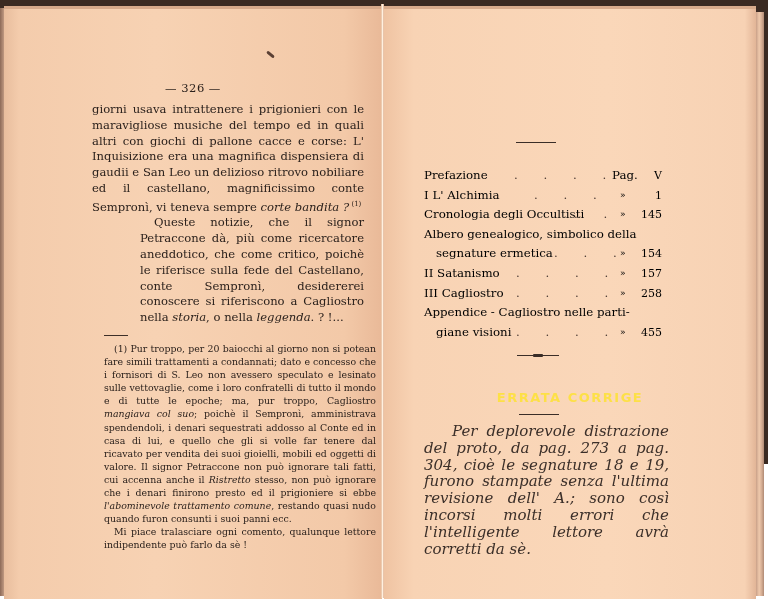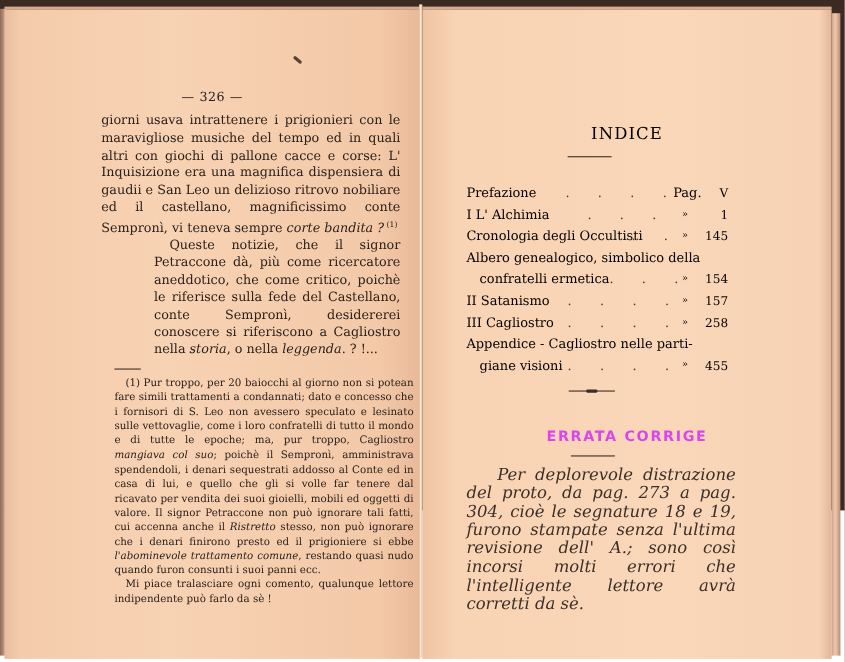--- a/index.html
+++ b/index.html
@@ -88,21 +88,21 @@
   .toc-row .pag { position:absolute; left:188px; }
   .ornament {
     position:absolute; left:517px; top:355px; width:42px; height:1px; background:#3a2d27;
   }
   .ornament::after {
     content:""; position:absolute; left:16px; top:-1px; width:10px; height:3px; background:#3a2d27; border-radius:1px;
   }
   .errata-title {
     position:absolute; left:0; width:100%; top:390px; text-align:center;
     font-family:"DejaVu Sans", sans-serif; font-weight:bold;
-    font-size:13px; letter-spacing:1.5px; color:#d946ef;
+    font-size:13px; letter-spacing:1.5px; color:#fde047;
   }
   .errata-rule {
     position:absolute; left:519px; top:414px; width:40px; height:1px; background:#3a2d27;
   }
   .errata-text {
     position:absolute; left:424px; top:423px; width:245px;
     font-family:"DejaVu Serif", serif; font-style:italic;
     font-size:15px; line-height:16.8px; text-align:justify; color:#3b2f29;
   }
   .errata-text p { margin:0; text-indent:28px; }
@@ -127,21 +127,20 @@
     <div class="footnote">
       <p><span>(1) Pur troppo, per 20 baiocchi al giorno non si potean fare simili trattamenti a condannati; dato e concesso che i fornisori di S. Leo non avessero speculato e lesinato sulle vettovaglie, come i loro confratelli di tutto il mondo e di tutte le epoche; ma, pur troppo, Cagliostro </span><em>mangiava col suo</em><span>; poichè il Sempronì, amministrava spendendoli, i denari sequestrati addosso al Conte ed in casa di lui, e quello che gli si volle far tenere dal ricavato per vendita dei suoi gioielli, mobili ed oggetti di valore. Il signor Petraccone non può ignorare tali fatti, cui accenna anche il </span><em>Ristretto</em><span> stesso, non può ignorare che i denari finirono presto ed il prigioniere si ebbe </span><em>l'abominevole trattamento comune</em><span>, restando quasi nudo quando furon consunti i suoi panni ecc.</span></p>
       <p>Mi piace tralasciare ogni comento, qualunque lettore indipendente può farlo da sè !</p>
     </div>
   </div>
 
   <div class="gutter"></div>
 
   <div class="page right"></div>
 
-  <div class="index-title" style="left:384px;width:372px">INDICE</div>
   <div class="title-rule"></div>
 
   <div class="toc">
     <div class="toc-row">
       <span class="lbl">Prefazione</span>
       <span class="dots" style="left:90px;letter-spacing:11px">. . . .</span>
       <span class="pag">Pag.</span>
       <span class="num">V</span>
     </div>
     <div class="toc-row">
@@ -153,21 +152,21 @@
     <div class="toc-row">
       <span class="lbl">Cronologia degli Occultisti</span>
       <span class="dots" style="left:150px;letter-spacing:11px">. .</span>
       <span class="mark">»</span>
       <span class="num">145</span>
     </div>
     <div class="toc-row">
       <span class="lbl">Albero genealogico, simbolico della</span>
     </div>
     <div class="toc-row">
-      <span class="lbl sub">confratelli ermetica</span>
+      <span class="lbl sub">segnature ermetica</span>
       <span class="dots" style="left:130px;letter-spacing:11px">. . .</span>
       <span class="mark">»</span>
       <span class="num">154</span>
     </div>
     <div class="toc-row">
       <span class="lbl">II Satanismo</span>
       <span class="dots" style="left:92px;letter-spacing:11px">. . . .</span>
       <span class="mark">»</span>
       <span class="num">157</span>
     </div>

